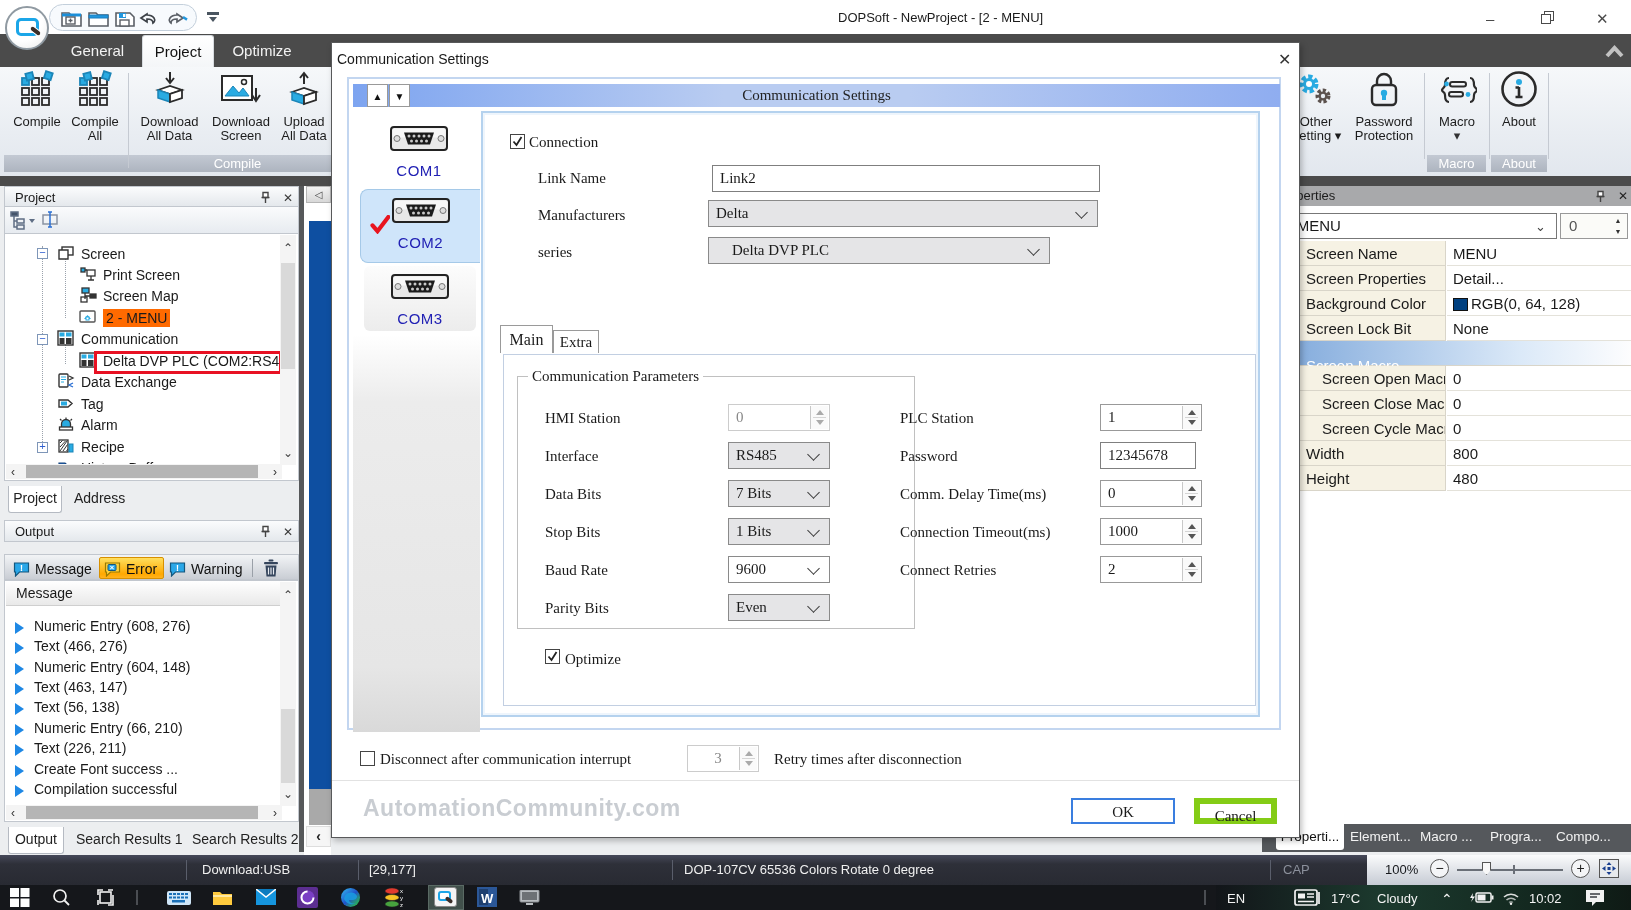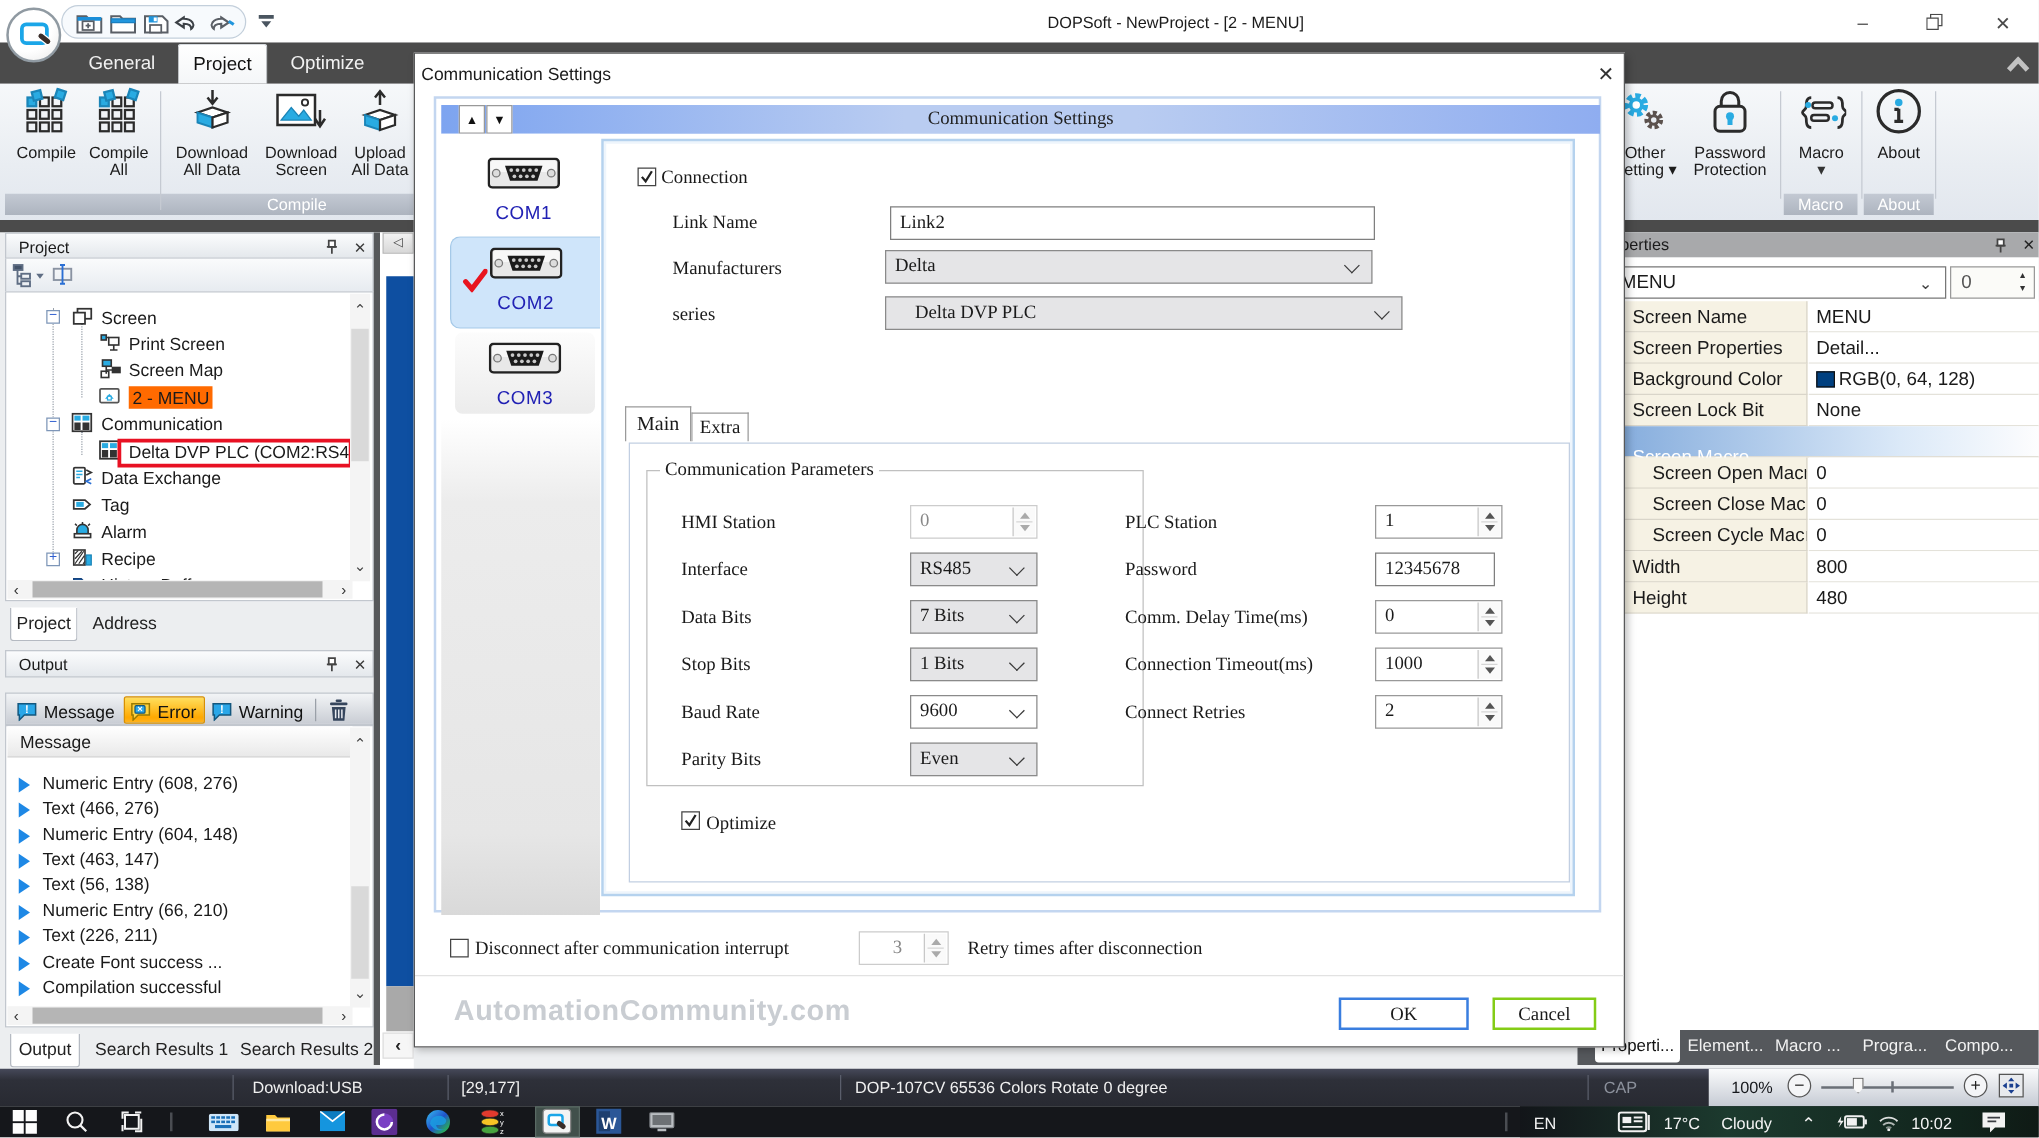--- a/index.html
+++ b/index.html
@@ -787,21 +787,21 @@
           <svg width="11" height="11" viewBox="0 0 11 11">
             <path d="M1.5 5.5 l3 3.5 5 -8" fill="none" stroke="#222" stroke-width="1.8"></path>
           </svg>
         </div>
       <div class="serif abs" style="left:46px;top:21px;">Connection</div>
       <div class="serif abs" style="left:55px;top:57px;">Link Name</div>
       <div class="abs dfield" style="left:229px;top:52px;width:388px;">Link2</div>
       <div class="serif abs" style="left:55px;top:94px;">Manufacturers</div>
       <div class="abs ddrop" style="left:225px;top:87px;width:390px;">Delta<span class="dcaret">⌄</span></div>
       <div class="serif abs" style="left:55px;top:131px;">series</div>
-      <div class="abs ddrop" style="left:225px;top:124px;width:414px;padding-left:23px;">Delta DVP PLC<span class="dcaret">⌄</span></div>
+      <div class="abs ddrop" style="left:225px;top:124px;width:342px;padding-left:23px;">Delta DVP PLC<span class="dcaret">⌄</span></div>
       <div class="abs serif" id="tabmain">Main</div>
       <div class="abs serif" id="tabextra">Extra</div>
       <div class="abs" id="tabpanel">
         <fieldset class="gbox serif" style="left:13px;top:13px;width:398px;height:261px;">
           <legend>Communication Parameters</legend>
         </fieldset>
         <div class="serif abs" style="left:41px;top:55px;">HMI Station</div>
         <div class="abs dspin dis" style="left:224px;top:49px;">
             <span class="sv">0</span>
             <span class="sb">
@@ -868,14 +868,14 @@
       <span class="sv" style="text-align:center;width:46px;">3</span>
       <span class="sb">
         <i class="su"></i>
         <i class="sd"></i>
       </span>
     </div>
   <div class="serif abs" style="left:442px;top:708px;">Retry times after disconnection</div>
   <div class="abs" style="left:0;top:737px;width:967px;height:1px;background:#e2e2e2;"></div>
   <div class="abs" style="left:31px;top:752px;font-size:23px;font-weight:bold;color:#c9cdd2;letter-spacing:.5px;">AutomationCommunity.com</div>
   <div class="abs dbtn" style="left:739px;width:104px;border:2px solid #3a7edf;">OK</div>
-  <div class="abs dbtn" style="left:862px;width:83px;border:2px solid #84cc16;">Cancel</div>
+  <div class="abs dbtn" style="left:862px;width:83px;border:6px solid #84cc16;">Cancel</div>
 </div>
 
 </body></html>

